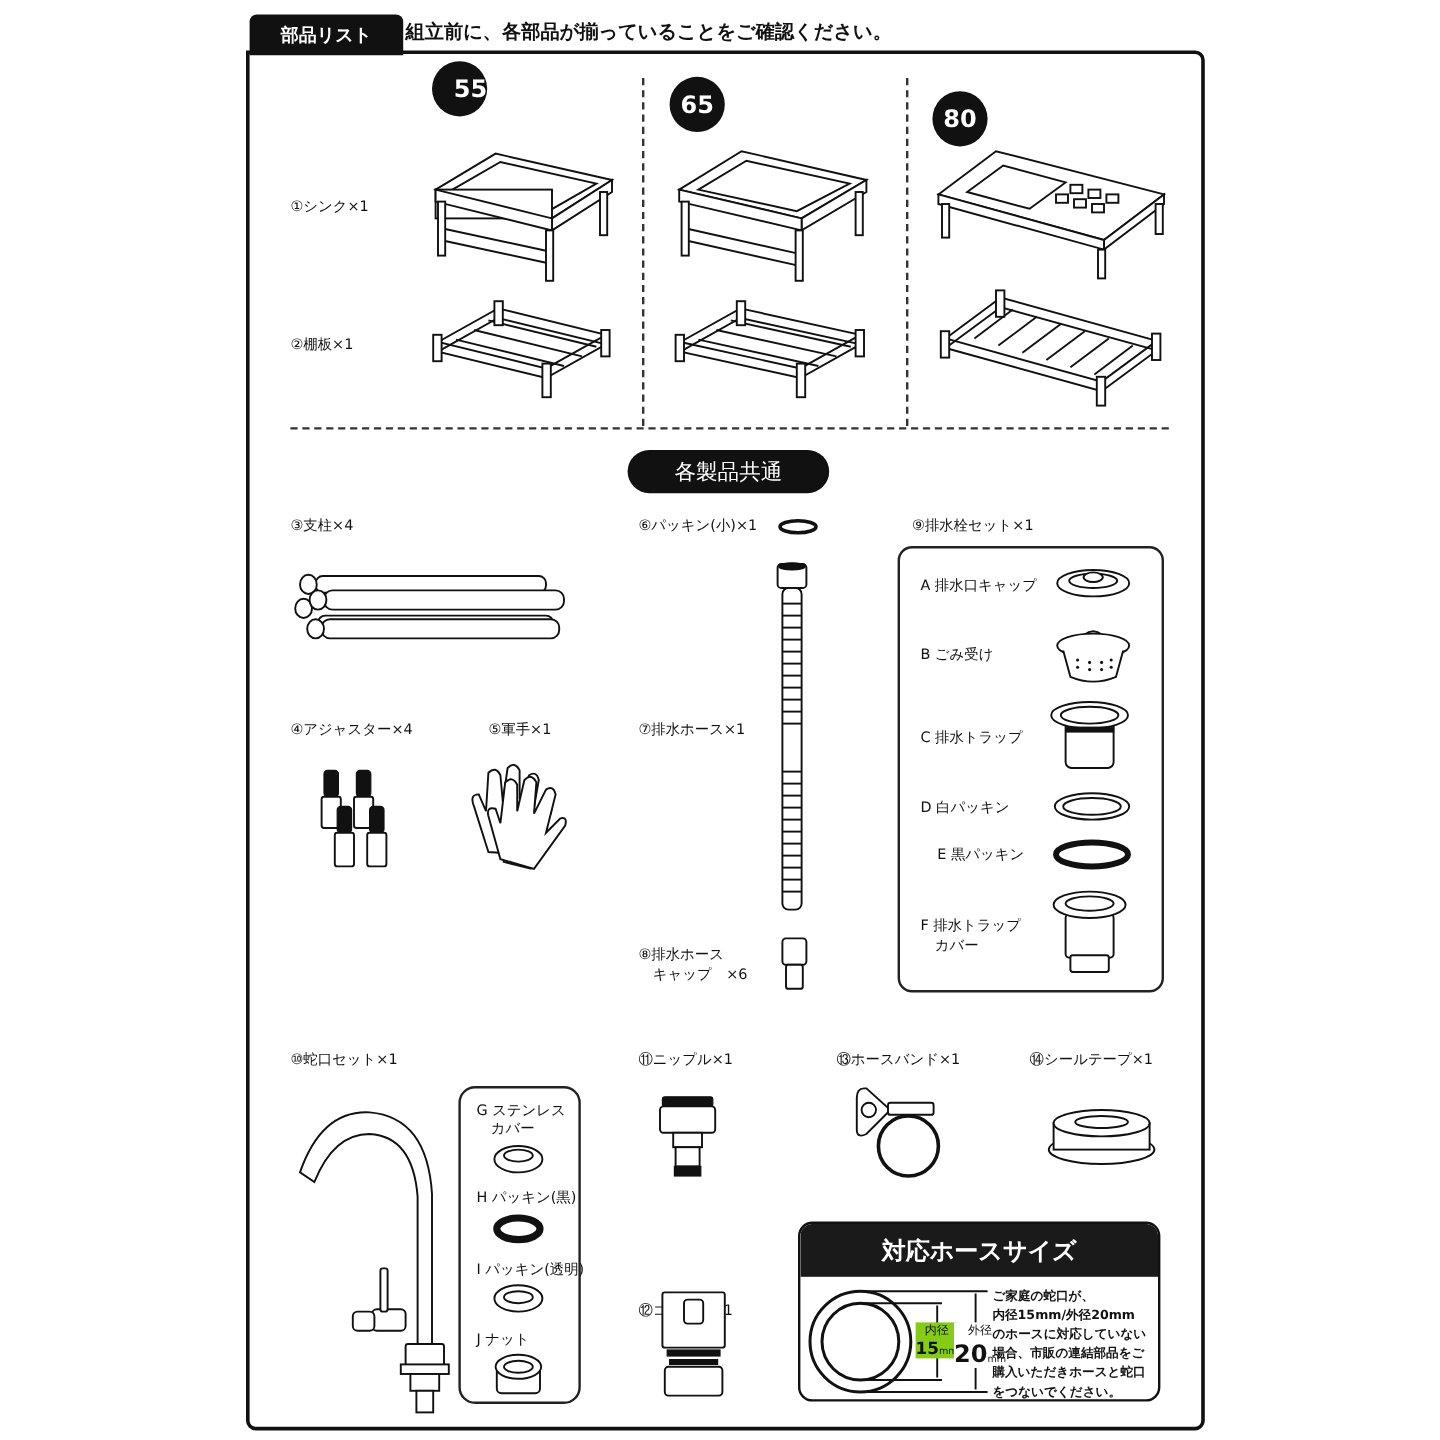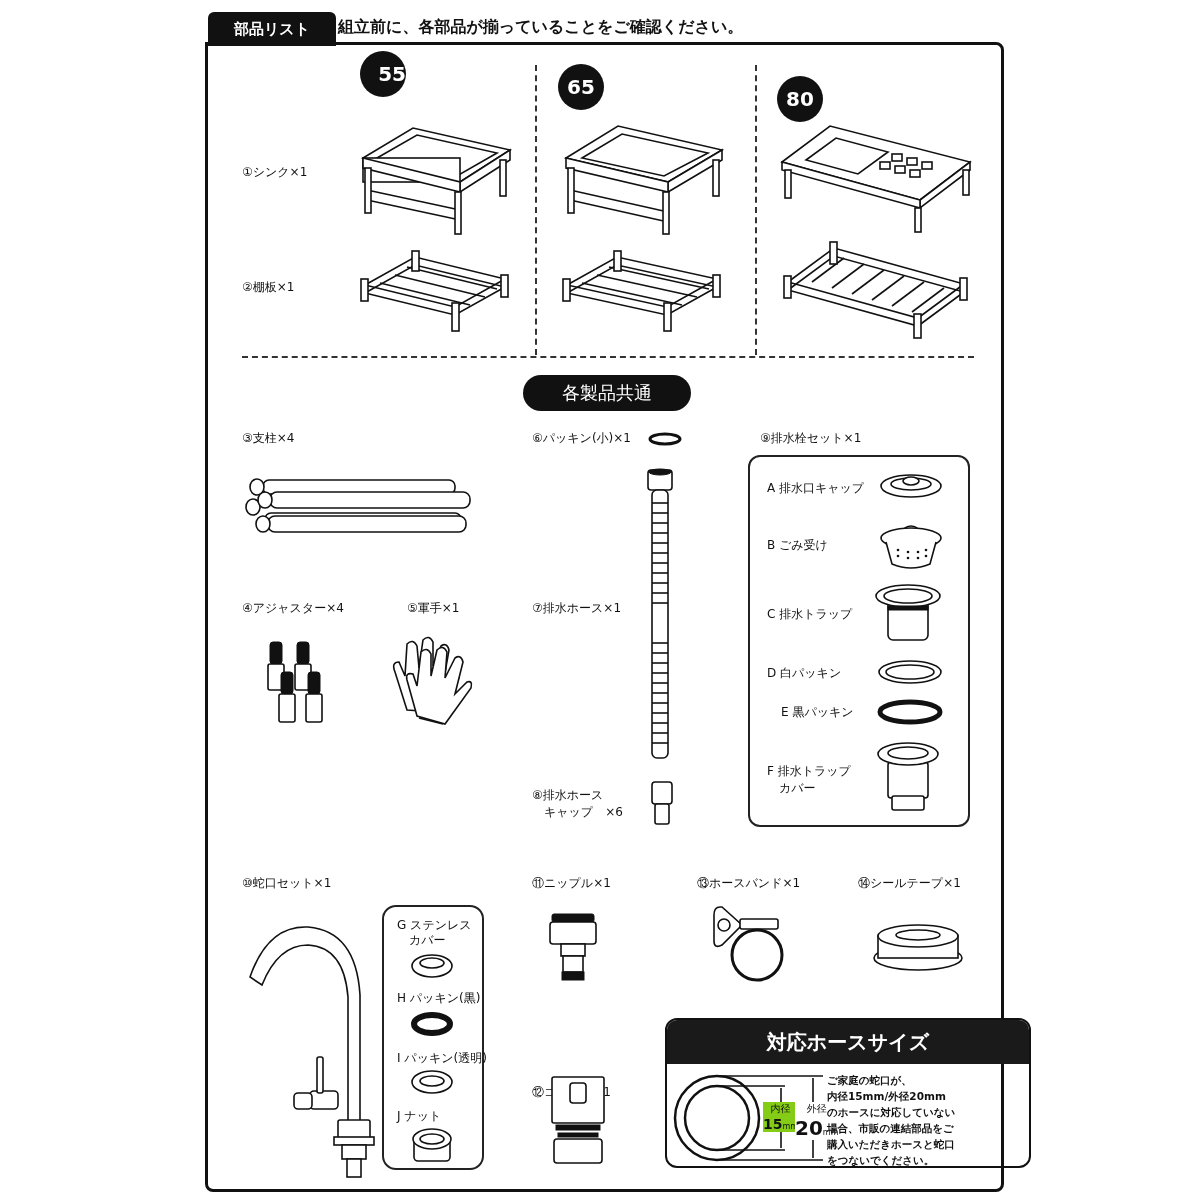--- a/index.html
+++ b/index.html
@@ -13,21 +13,21 @@
          display:flex; align-items:center; justify-content:center; }
   .subtitle { left:338px; top:17px; font-size:16px; font-weight:bold; }
   .hdash { border-top:2px dashed #333; height:0; }
   .vdash { border-left:2px dashed #333; width:0; }
   .badge { width:46px; height:46px; border-radius:50%; background:#111; color:#fff;
            font-weight:bold; font-size:20px; display:flex; align-items:center; justify-content:center; }
   .lbl { font-size:12px; white-space:nowrap; }
   .pill { left:523px; top:375px; width:168px; height:36px; border-radius:18px; background:#111;
           color:#fff; font-weight:normal; font-size:18px; display:flex; align-items:center; justify-content:center; }
   .panel { border:2px solid #222; border-radius:12px; box-sizing:border-box; }
-  .hosebox { left:665px; top:1018px; width:366px; height:150px; border:2px solid #111;
+  .hosebox { left:665px; top:1018px; width:302px; height:150px; border:2px solid #111;
              border-radius:12px; box-sizing:border-box; overflow:hidden; }
   .hosebox-head { height:44px; background:#1a1a1a; color:#fff; font-weight:bold; font-size:20px;
                   display:flex; align-items:center; justify-content:center; }
   .hose-text { left:160px; top:52px; font-size:10.5px; line-height:16px; font-weight:bold; white-space:pre-line; }
   svg { overflow:visible; }
   svg .s { fill:#fff; stroke:#111; stroke-width:1.6; }
   svg .k { fill:#111; stroke:#111; }
   svg .n { fill:none; stroke:#111; stroke-width:1.6; }
 </style>
 </head>

